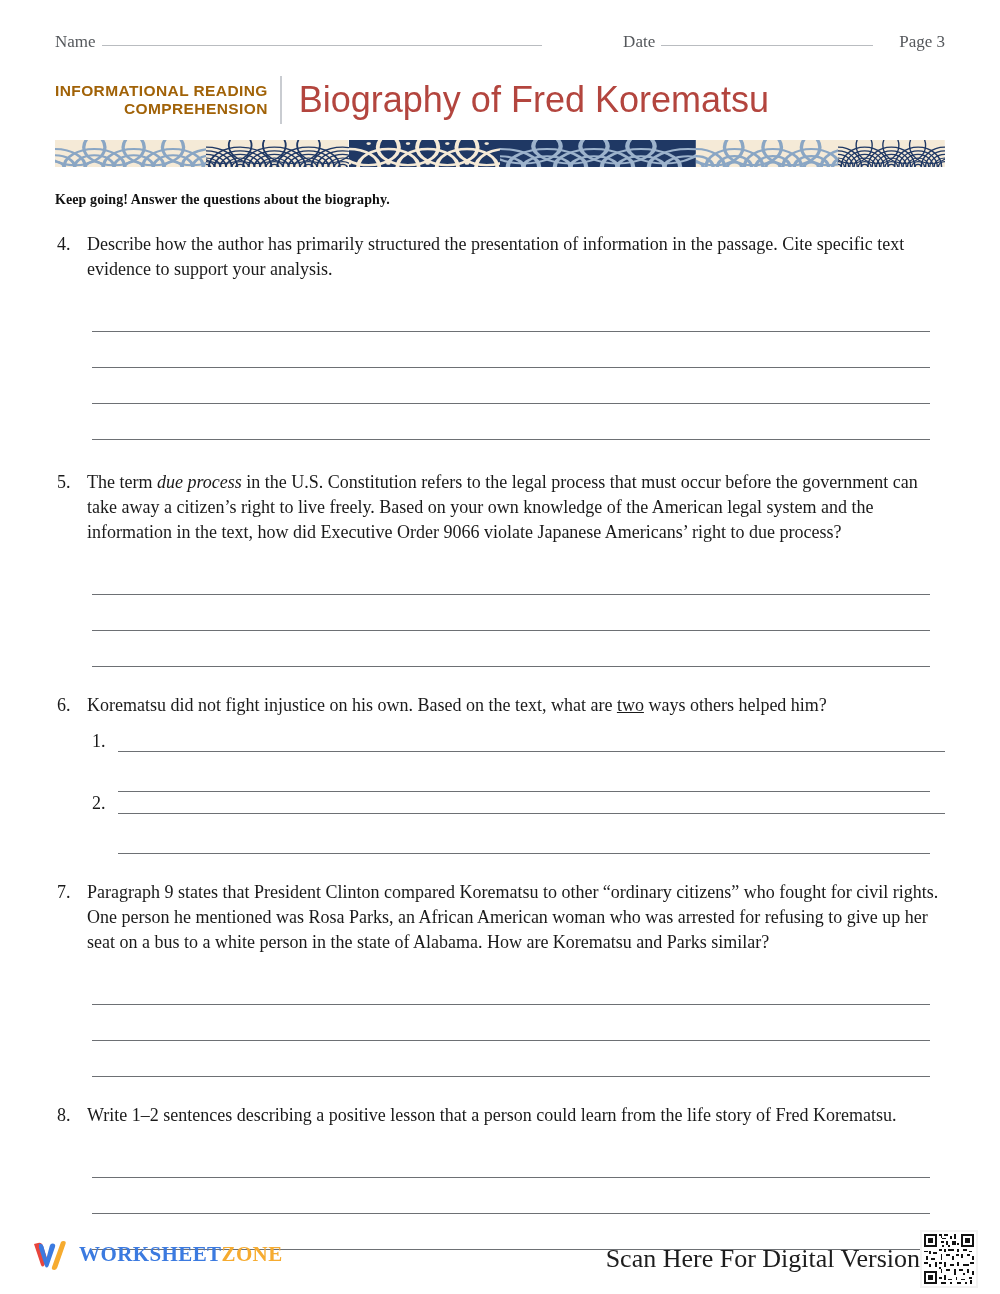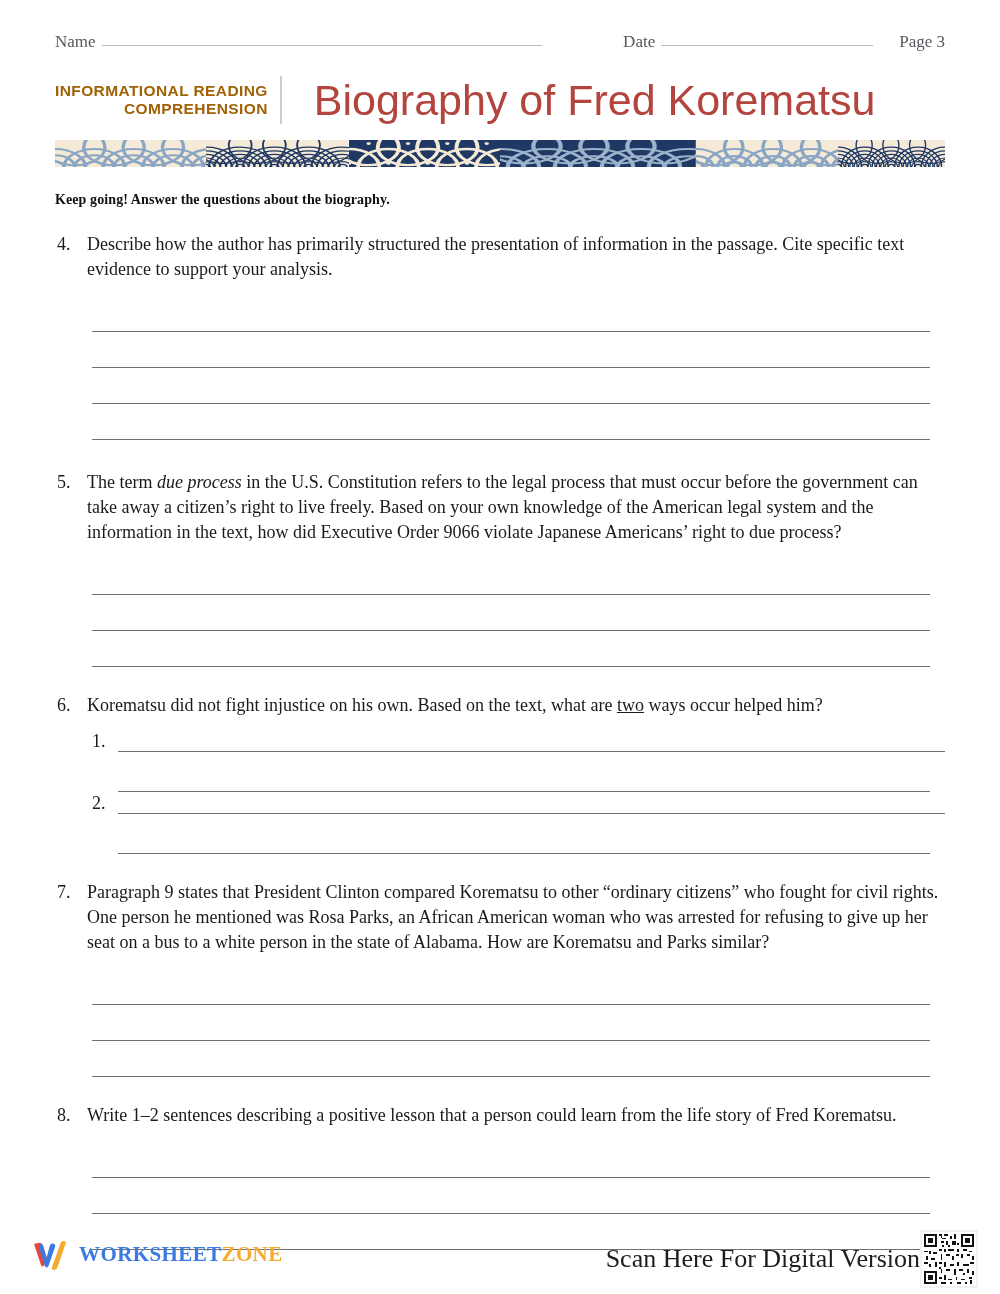--- a/index.html
+++ b/index.html
@@ -67,24 +67,24 @@
   .kicker-l2 { display: block; }
   .title-divider {
     width: 2px;
     align-self: stretch;
     background: #c9ccd1;
     margin: 2px 0 2px 0;
   }
   .main-title {
     font-family: "Liberation Sans", "DejaVu Sans", sans-serif;
     font-weight: normal;
-    font-size: 43px;
+    font-size: 36px;
     line-height: 46px;
     color: #b3453e;
-    padding-left: 32px;
+    padding-left: 17px;
     white-space: nowrap;
   }
 
   
   .wave-band {
     position: absolute;
     left: 55px;
     top: 140px;
     width: 890px;
     height: 27px;
@@ -445,21 +445,21 @@
       <div class="ans-line"></div>
       <div class="ans-line"></div>
     </div>
   </div>
 
   <div class="gap-md"></div>
 
   <div class="question">
     <div class="q-head">
       <div class="q-num">6.</div>
-      <div class="q-text"><span>Korematsu did not fight injustice on his own. Based on the text, what are </span><u>two</u><span> ways occur helped him?</span></div>
+      <div class="q-text"><span>Korematsu did not fight injustice on his own. Based on the text, what are </span><u>two</u><span> ways others helped him?</span></div>
     </div>
     <div class="sub-items">
       <div class="sub-item">
         <div class="sub-num">1.</div>
         <div class="sub-rule"></div>
       </div>
       <div class="sub-cont"></div>
       <div class="sub-item">
         <div class="sub-num">2.</div>
         <div class="sub-rule"></div>

